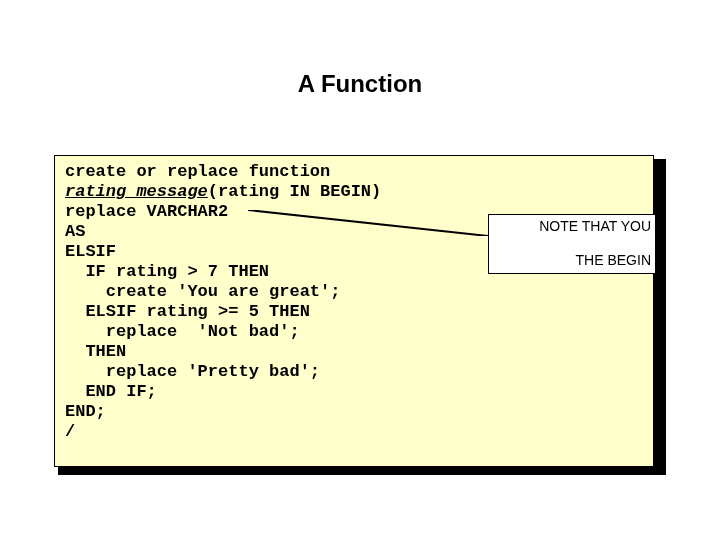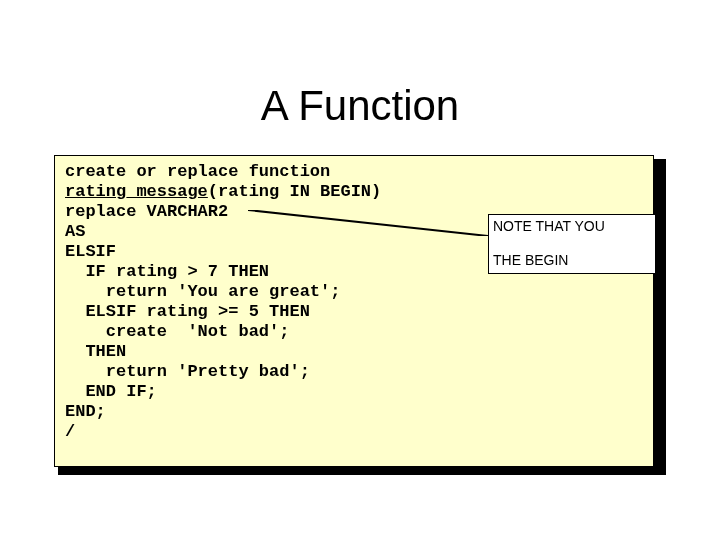--- a/index.html
+++ b/index.html
@@ -16,24 +16,23 @@
     width: 720px;
     height: 540px;
     box-sizing: border-box;
   }
   .title {
     position: absolute;
     top: 70px;
     left: 0;
     width: 100%;
     text-align: center;
-    font-size: 42px;
-    font-weight: 400;
+    font-size: 24px;
+    font-weight: 700;
     color: #000;
-    margin-top: 12px;
   }
   .code-shadow {
     position: absolute;
     left: 58px;
     top: 159px;
     width: 608px;
     height: 316px;
     background: #000;
   }
   .code-box {
@@ -48,33 +47,34 @@
     box-sizing: border-box;
     font-family: "Courier New", Courier, monospace;
     font-size: 17px;
     font-weight: bold;
     line-height: 20px;
     color: #000;
     white-space: pre;
   }
   .underline {
     text-decoration: underline;
+    font-style: italic;
   }
   .note-box {
     position: absolute;
     left: 488px;
     top: 214px;
     width: 168px;
     background: #fff;
     border: 1px solid #000;
     font-family: Verdana, Geneva, sans-serif;
     font-size: 14px;
     font-weight: 400;
     line-height: 17px;
-    text-align: left;
+    text-align: right;
     padding: 3px 4px 4px 4px;
     box-sizing: border-box;
   }
   .connector {
     position: absolute;
     left: 248px;
     top: 210px;
     width: 240px;
     height: 26px;
     pointer-events: none;
@@ -88,25 +88,25 @@
   <div class="title">A Function</div>
 
   <div class="code-shadow"></div>
 
   <div class="code-box"><span>create or replace function</span>
 <span class="underline">rating_message</span><span>(rating IN BEGIN)</span>
 <span>replace VARCHAR2</span>
 <span>AS</span>
 <span>ELSIF</span>
 <span>  IF rating &gt; 7 THEN</span>
-<span>    return 'You are great';</span>
+<span>    create 'You are great';</span>
 <span>  ELSIF rating &gt;= 5 THEN</span>
-<span>    create  'Not bad';</span>
+<span>    replace  'Not bad';</span>
 <span>  THEN</span>
-<span>    return 'Pretty bad';</span>
+<span>    replace 'Pretty bad';</span>
 <span>  END IF;</span>
 <span>END;</span>
 <span>/</span></div>
 
   <svg class="connector" viewBox="0 0 240 26">
     <line x1="0" y1="0" x2="240" y2="26" stroke="#000" stroke-width="2"></line>
   </svg>
 
   <div class="note-box">
     <span>NOTE THAT YOU</span><br>

